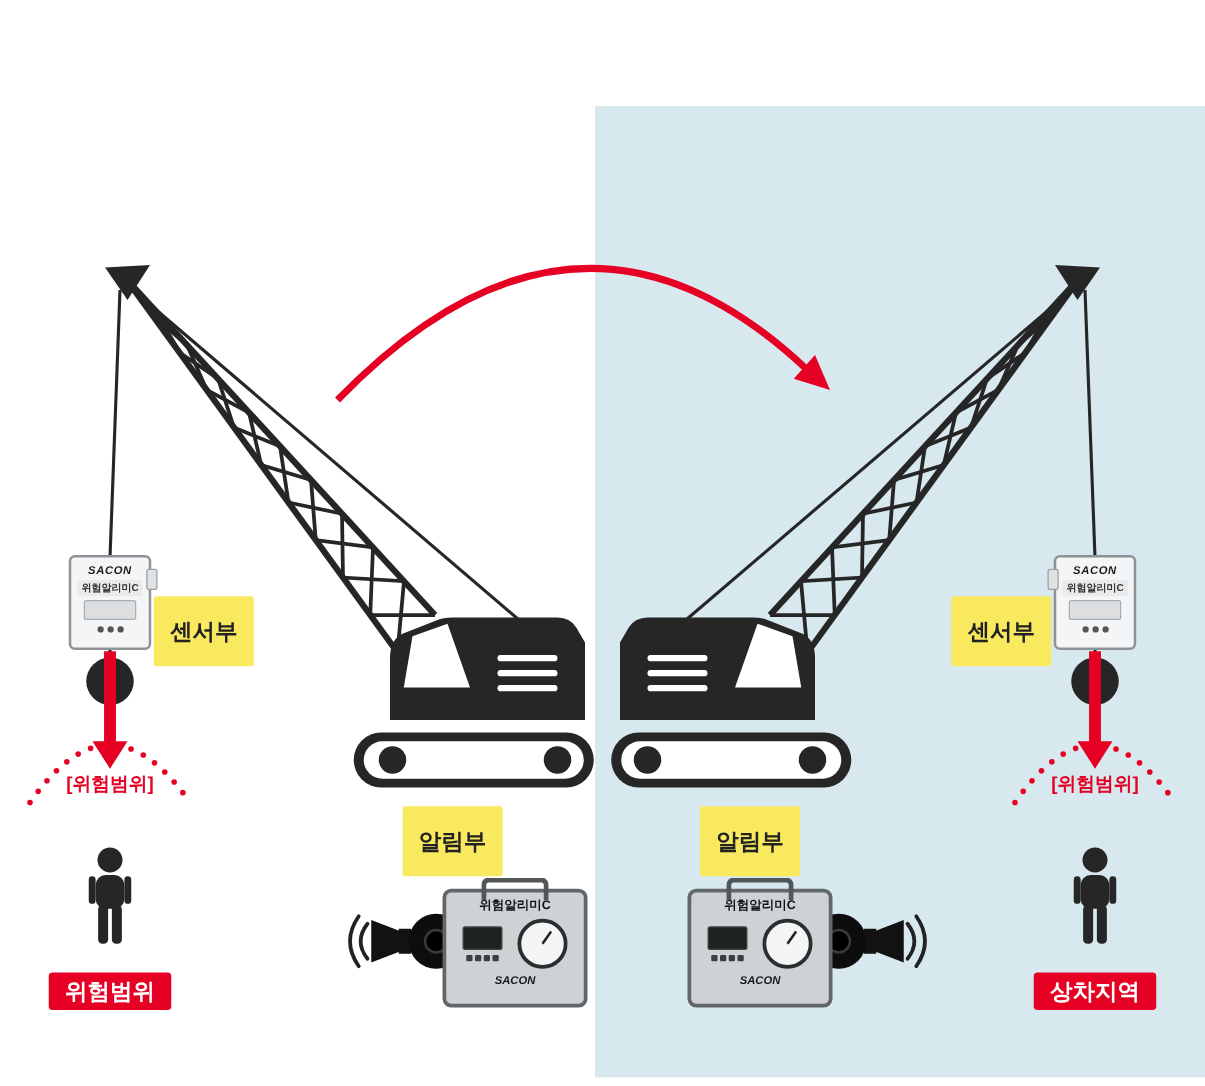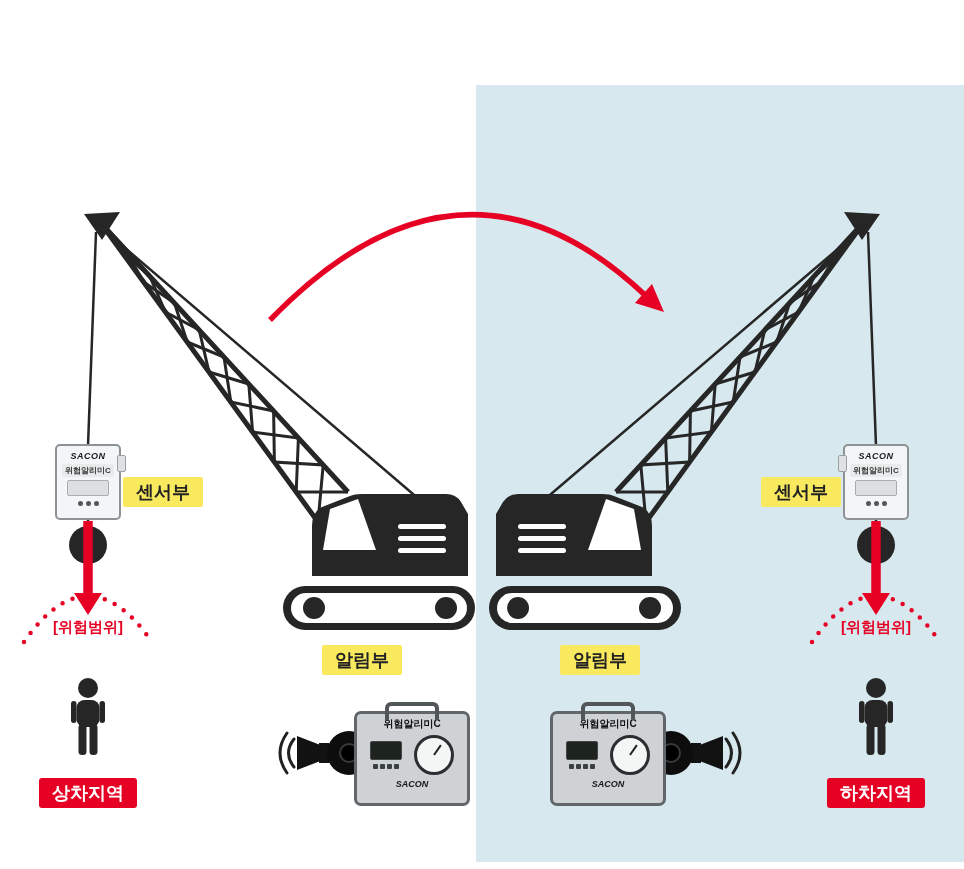--- a/index.html
+++ b/index.html
@@ -1,21 +1,21 @@
 <!DOCTYPE html>
 <html style="--accent_red: #e60023; --highlight_yellow: #f8e95f; --panel_blue: #d8e8ef; --ink: #262626;"><head>
 <meta charset="utf-8">
 <style>
   html,body{margin:0;padding:0;background:#fff;font-family:"Liberation Sans",sans-serif;}
   .canvas{position:relative;width:964px;height:869px;background:#fff;overflow:hidden;}
   .blue-panel{position:absolute;left:476px;top:85px;width:488px;height:777px;background:var(--panel_blue,#d8e8ef);}
   .diagram-svg{position:absolute;left:0;top:0;}
   .title{position:absolute;top:8px;left:0;width:100%;text-align:center;font-size:27px;font-weight:bold;color:#111;letter-spacing:1px;}
   .lbl{position:absolute;transform:translateX(-50%);white-space:nowrap;}
-  .lbl-yellow{background:var(--highlight_yellow,#f8e95f);color:#222;font-size:18px;font-weight:bold;padding:3px 13px;border-radius:2px;}
+  .lbl-yellow{background:var(--highlight_yellow,#f8e95f);color:#222;font-size:18px;font-weight:bold;padding:16px 13px;border-radius:2px;}
   .lbl-red-box{background:var(--accent_red,#e60023);color:#fff;font-size:18px;font-weight:bold;padding:3px 13px;border-radius:3px;}
   .lbl-danger{color:var(--accent_red,#e60023);font-size:15px;font-weight:bold;}
 
   .sensor-box{position:absolute;width:66px;height:76px;background:#f4f5f6;border:2px solid #8d9296;border-radius:5px;box-sizing:border-box;display:flex;flex-direction:column;align-items:center;padding-top:5px;gap:3px;}
   .sensor-box .bump{position:absolute;top:9px;right:-7px;width:7px;height:15px;background:#dfe1e2;border:1px solid #9aa0a4;border-radius:2px;}
   .sensor-box.flip .bump{right:auto;left:-7px;}
   .sb-brand{font-size:9px;font-weight:bold;font-style:italic;color:#1a1a1a;letter-spacing:.5px;}
   .sb-model{font-size:8px;font-weight:bold;color:#333;background:#e8eaeb;padding:1px 3px;border-radius:2px;}
   .sb-screen{width:40px;height:14px;background:#dcdedf;border:1px solid #a9aeb2;border-radius:2px;}
   .sb-dots{display:flex;gap:3px;margin-top:2px;}
@@ -176,16 +176,16 @@
   </div>
 
   <div class="lbl lbl-yellow" style="left:163px;top:477px;">센서부</div>
   <div class="lbl lbl-yellow" style="left:801px;top:477px;">센서부</div>
   <div class="lbl lbl-yellow" style="left:362px;top:645px;">알림부</div>
   <div class="lbl lbl-yellow" style="left:600px;top:645px;">알림부</div>
 
   <div class="lbl lbl-danger" style="left:88px;top:618px;">[위험범위]</div>
   <div class="lbl lbl-danger" style="left:876px;top:618px;">[위험범위]</div>
 
-  <div class="lbl lbl-red-box" style="left:88px;top:778px;">상차지역</div>
-  <div class="lbl lbl-red-box" style="left:876px;top:778px;">하차지역</div>
+  <div class="lbl lbl-red-box" style="left:88px;top:778px;">위험범위</div>
+  <div class="lbl lbl-red-box" style="left:876px;top:778px;">상차지역</div>
 
 </div>
 
 </body></html>

